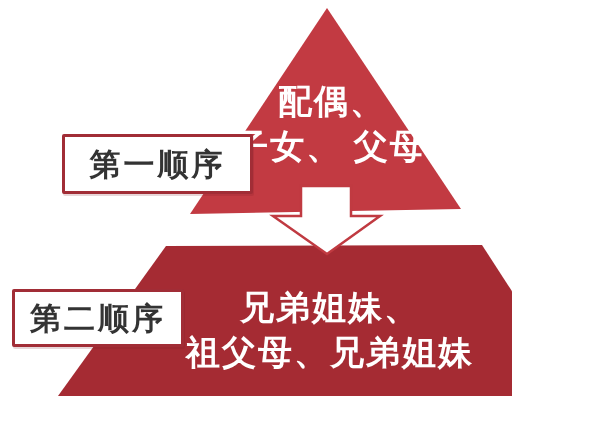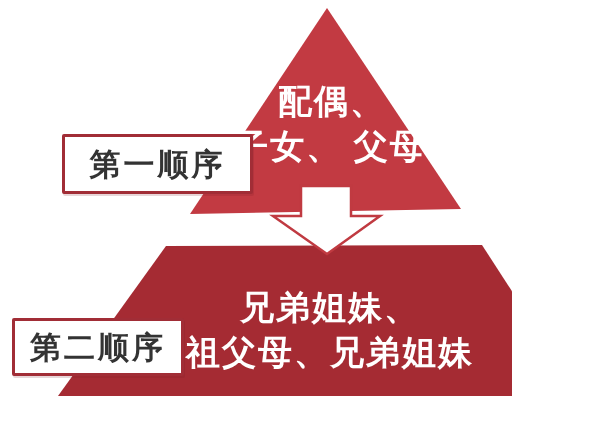--- a/index.html
+++ b/index.html
@@ -43,21 +43,21 @@
     box-sizing: border-box;
     background: #ffffff;
     border: 3px solid #a12d36;
     border-radius: 2px;
     display: flex;
     align-items: center;
     justify-content: center;
     box-shadow: 1px 2px 0 rgba(120, 30, 38, 0.18);
   }
   .order-box-1 { left: 62px; top: 98px;  width: 191px; height: 60px; margin-top: 36px; }
-  .order-box-2 { left: 12px; top: 289px; width: 172px; height: 58px; margin-top: 29px; }
+  .order-box-2 { left: 12px; top: 289px; width: 172px; height: 58px; }
   .order-label {
     color: #333333;
     font-weight: 700;
     font-size: 31px;
     letter-spacing: 3px;
     white-space: nowrap;
     line-height: 1;
   }
 </style>
 </head>

